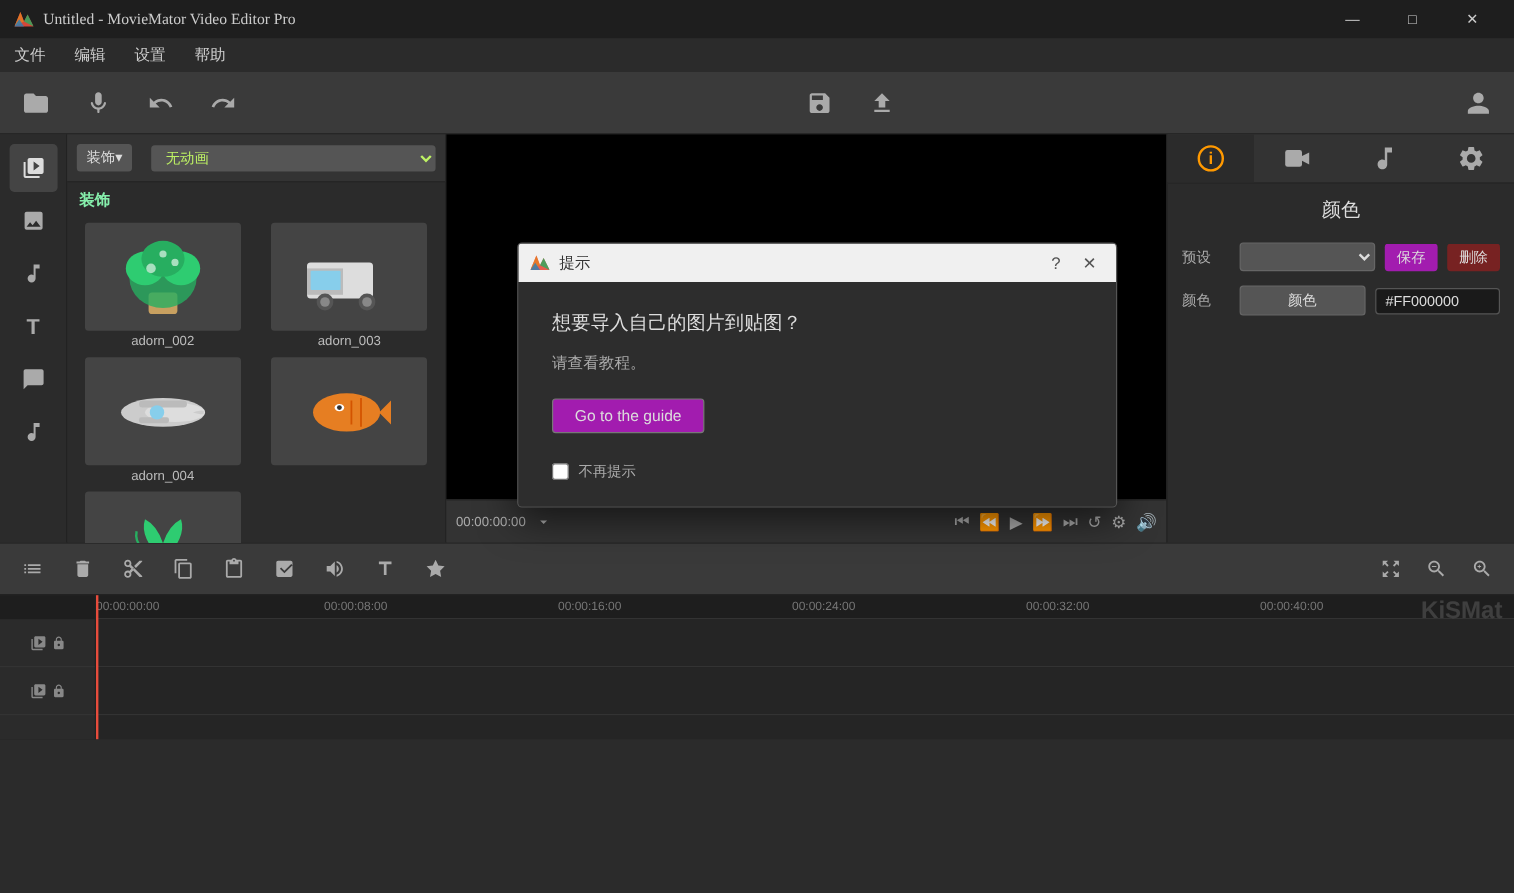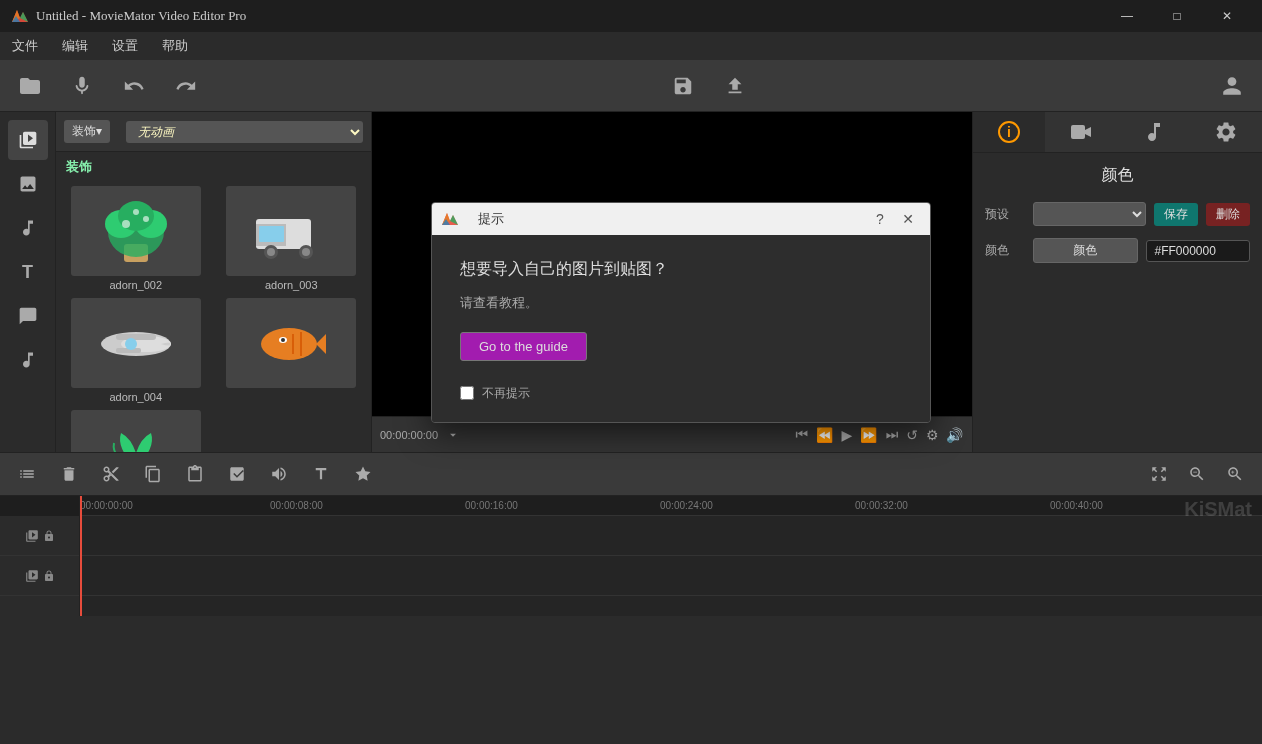--- a/index.html
+++ b/index.html
@@ -53,22 +53,22 @@
     }
     .media-panel-header {
       display: flex; align-items: center; gap: 16px; padding: 8px;
       background: #333; border-bottom: 1px solid #222;
     }
     .filter-btn {
       background: #555; color: #ddd; border: none; padding: 3px 8px; border-radius: 3px;
       font-size: 12px; cursor: pointer; display: flex; align-items: center; gap: 4px;
     }
     .animation-select {
-      flex: 1; background: #555; color: #fef9c3; border: none; padding: 3px 8px;
-      border-radius: 3px; font-size: 12px; font-style: italic;
+      flex: 1; background: #555; color: #bef264; border: none; padding: 3px 8px;
+      border-radius: 3px; font-size: 12px;
     }
     .panel-title { padding: 6px 10px; color: #86efac; font-size: 13px; font-weight: bold; }
     .media-grid {
       display: grid; grid-template-columns: 1fr 1fr; gap: 4px; padding: 4px;
       overflow-y: auto;
     }
     .media-item {
       display: flex; flex-direction: column; align-items: center; cursor: pointer; border-radius: 4px;
     }
     .media-thumb {
@@ -106,21 +106,21 @@
     .right-tab.active { color: #f90; background: #2b2b2b; }
     .right-content { padding: 12px; }
     .right-section-title { color: #ddd; font-size: 16px; text-align: center; margin-bottom: 16px; }
     .right-row { display: flex; align-items: center; gap: 8px; margin-bottom: 12px; }
     .right-label { color: #aaa; font-size: 12px; width: 40px; }
     .preset-select {
       flex: 1; background: #555; color: #ddd; border: 1px solid #666; padding: 3px 6px;
       border-radius: 3px; font-size: 12px;
     }
     .right-btn {
-      background: #0f766e; color: #ddd; border: none; padding: 3px 10px;
+      background: #a21caf; color: #ddd; border: none; padding: 3px 10px;
       border-radius: 3px; font-size: 12px; cursor: pointer;
     }
     .right-btn.danger { background: #722; }
     .color-btn {
       flex: 1; background: #555; color: #ddd; border: 1px solid #666; padding: 3px 8px;
       border-radius: 3px; font-size: 12px; text-align: center;
     }
     .color-value {
       flex: 1; background: #1a1a1a; color: #ddd; border: 1px solid #555;
       padding: 3px 8px; border-radius: 3px; font-size: 12px;
@@ -170,21 +170,21 @@
     }
     .dialog {
       background: #2d2d2d; border: 1px solid #555; border-radius: 4px;
       width: 500px; box-shadow: 0 8px 32px rgba(0,0,0,0.6);
       overflow: hidden;
     }
     .dialog-title-bar {
       background: #f0f0f0; height: 32px; display: flex; align-items: center;
       justify-content: space-between; padding: 0 10px;
     }
-    .dialog-title-left { display: flex; align-items: center; gap: 20px; font-size: 13px; color: #333; }
+    .dialog-title-left { display: flex; align-items: center; gap: 8px; font-size: 13px; color: #333; }
     .dialog-title-controls { display: flex; gap: 4px; }
     .dialog-title-btn {
       width: 24px; height: 24px; display: flex; align-items: center; justify-content: center;
       color: #555; font-size: 14px; cursor: pointer; border-radius: 2px;
     }
     .dialog-body { padding: 24px 28px 20px; background: #2d2d2d; }
     .dialog-question { color: #ddd; font-size: 16px; margin-bottom: 14px; }
     .dialog-sub { color: #aaa; font-size: 13px; margin-bottom: 20px; }
     .dialog-guide-btn {
       background: #a21caf; color: #ddd; border: 1px solid #777;

